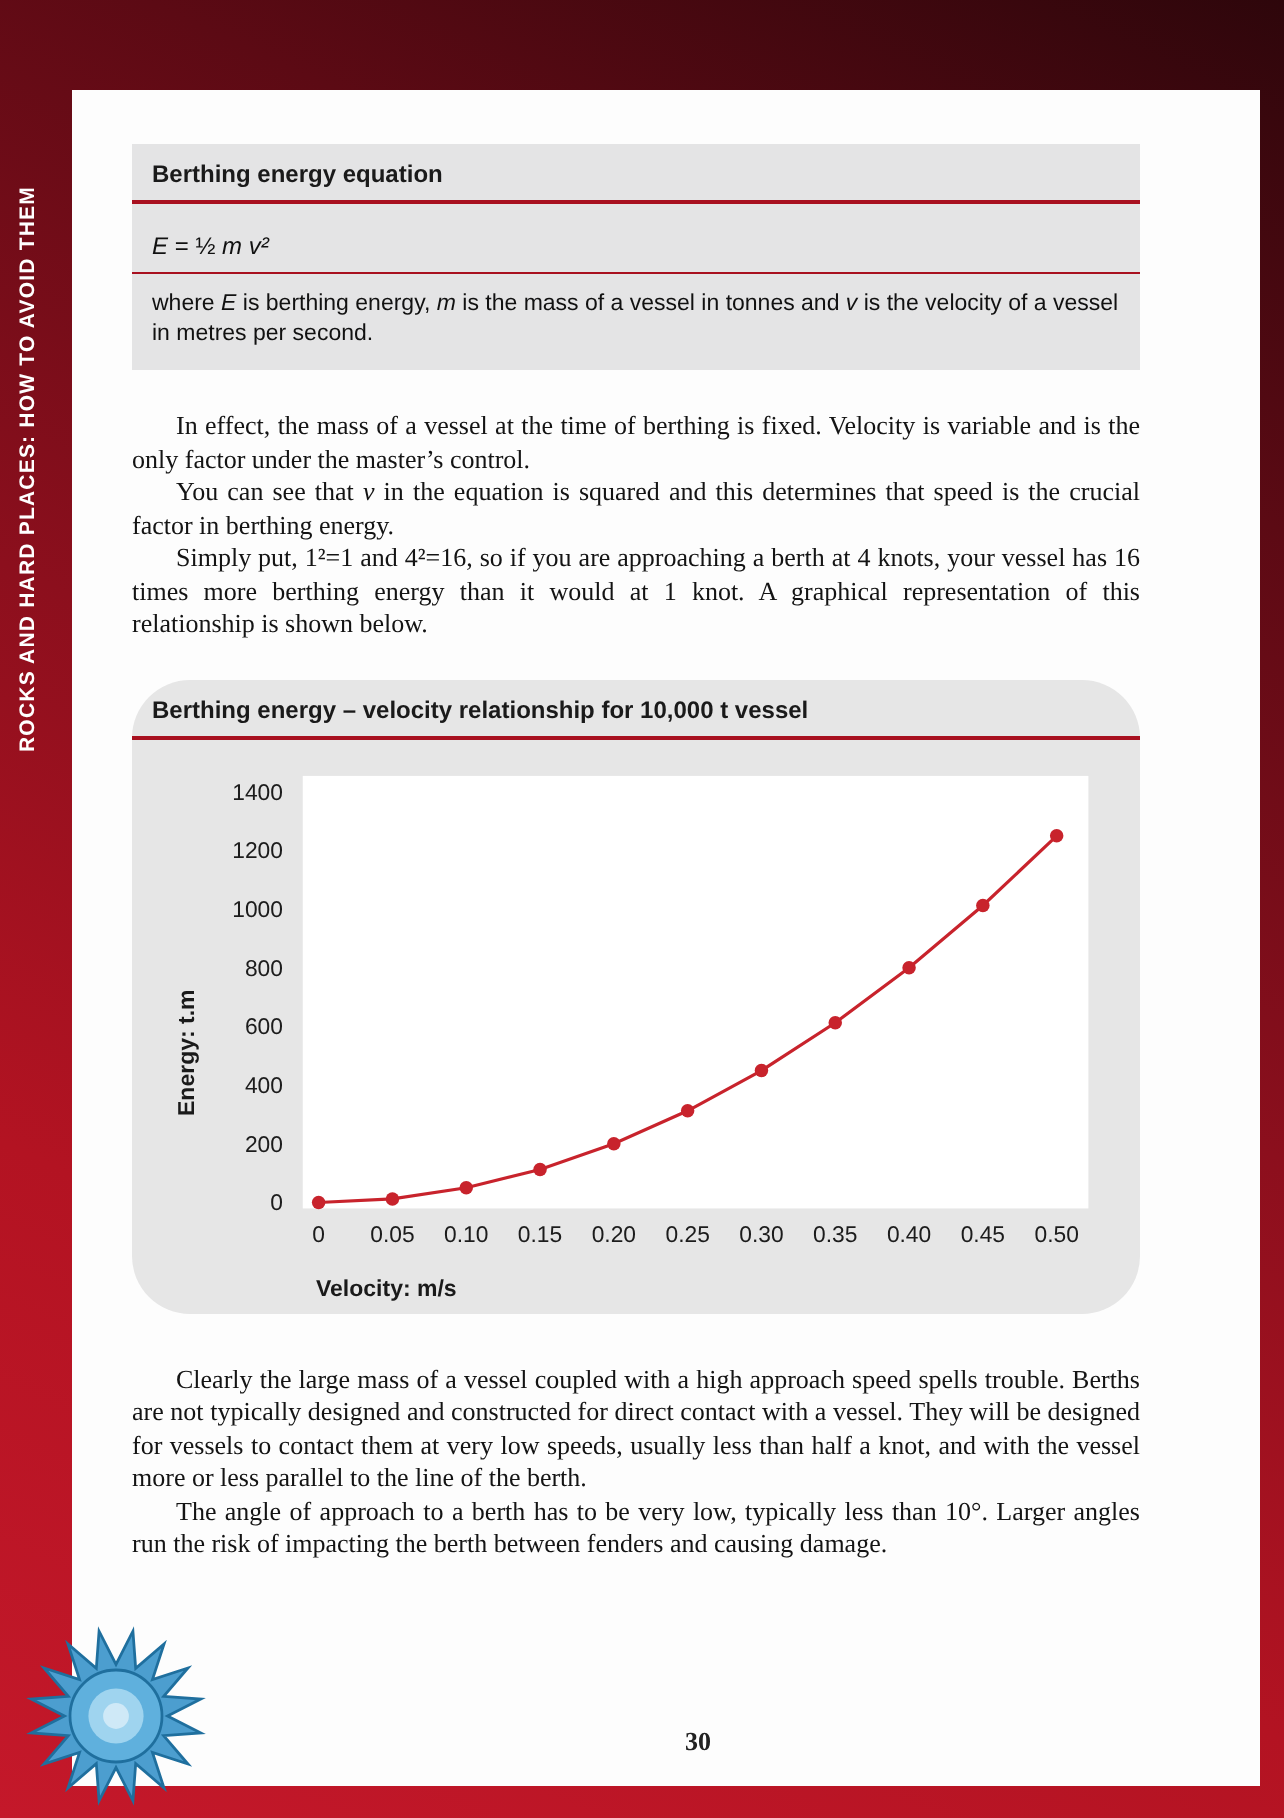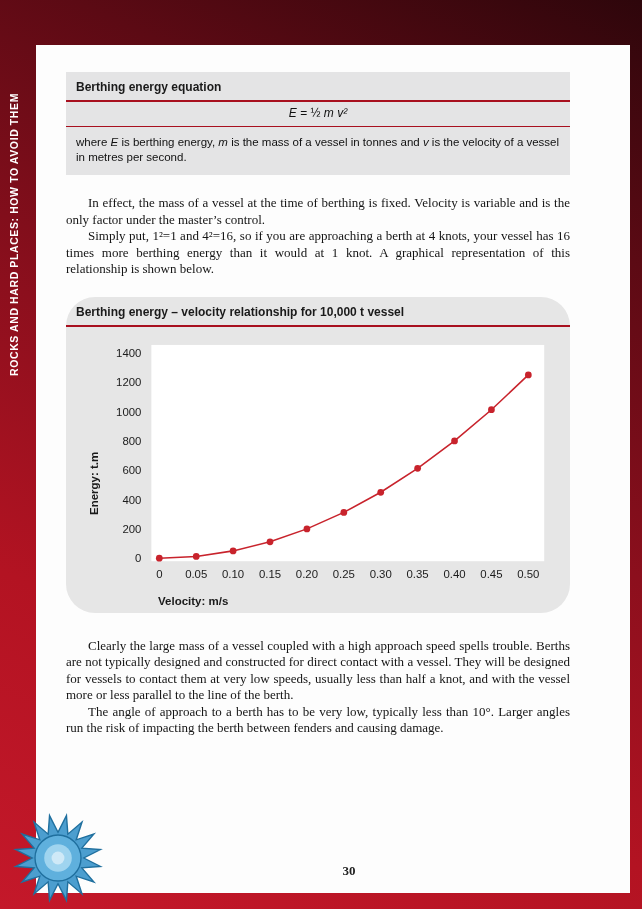--- a/index.html
+++ b/index.html
@@ -19,21 +19,21 @@
   }
   .page{
     position:absolute;left:36px;top:45px;width:594px;height:848px;
     background:#fdfdfd;box-sizing:border-box;padding:27px 60px 0 30px;
   }
   
   .eq-box{background:#e4e4e5;padding:0 0 10px 0;margin-bottom:20px;}
   .box-title{font-weight:bold;font-size:12px;color:#1a1a1a;padding:8px 10px 6px 10px;}
   .red-rule{height:2px;background:#a8101f;}
   .red-rule.thin{height:1px;}
-  .eq-formula{font-size:12px;padding:4px 10px 6px 10px;white-space:pre-wrap;color:#111;text-align:center;}
+  .eq-formula{font-size:12px;padding:14px 10px 6px 10px;white-space:pre-wrap;color:#111;}
   .eq-formula i{font-style:italic;}
   .eq-note{font-size:11.5px;line-height:15px;padding:8px 10px 0 10px;white-space:pre-wrap;color:#111;}
   .eq-note i{font-style:italic;}
   
   p.body{
     font-family:"Liberation Serif",serif;font-size:13px;line-height:16.5px;
     color:#141414;text-align:justify;text-indent:22px;margin:0;white-space:pre-wrap;
   }
   p.body i{font-style:italic;}
   .section-heading{
@@ -79,20 +79,21 @@
     <div class="eq-box">
       <div class="box-title">Berthing energy equation</div>
       <div class="red-rule"></div>
       <div class="eq-formula"><i>E</i><span> = ½ </span><i>m</i><span> </span><i>v²</i></div>
       <div class="red-rule thin"></div>
       <div class="eq-note"><span>where </span><i>E</i><span> is berthing energy, </span><i>m</i><span> is the mass of a vessel in tonnes and </span><i>v</i><span> is the velocity of a vessel in metres per second.</span></div>
     </div>
 
     <p class="body">In effect, the mass of a vessel at the time of berthing is fixed. Velocity is variable and is the only factor under the master’s control.</p>
 
+    <p class="body"><span>You can see that </span><i>v</i><span> in the equation is squared and this determines that speed is the crucial factor in berthing energy.</span></p>
 
     <p class="body">Simply put, 1²=1 and 4²=16, so if you are approaching a berth at 4 knots, your vessel has 16 times more berthing energy than it would at 1 knot. A graphical representation of this relationship is shown below.</p>
 
     <div class="chart-box">
       <div class="box-title">Berthing energy – velocity relationship for 10,000 t vessel</div>
       <div class="red-rule"></div>
       <div class="chart-area">
         <div class="ylabel">Energy: t.m</div>
         <svg id="chart-svg" width="496" height="250" viewBox="0 0 500 252">
             <rect x="78" y="6" width="396" height="218" fill="#ffffff"></rect>

